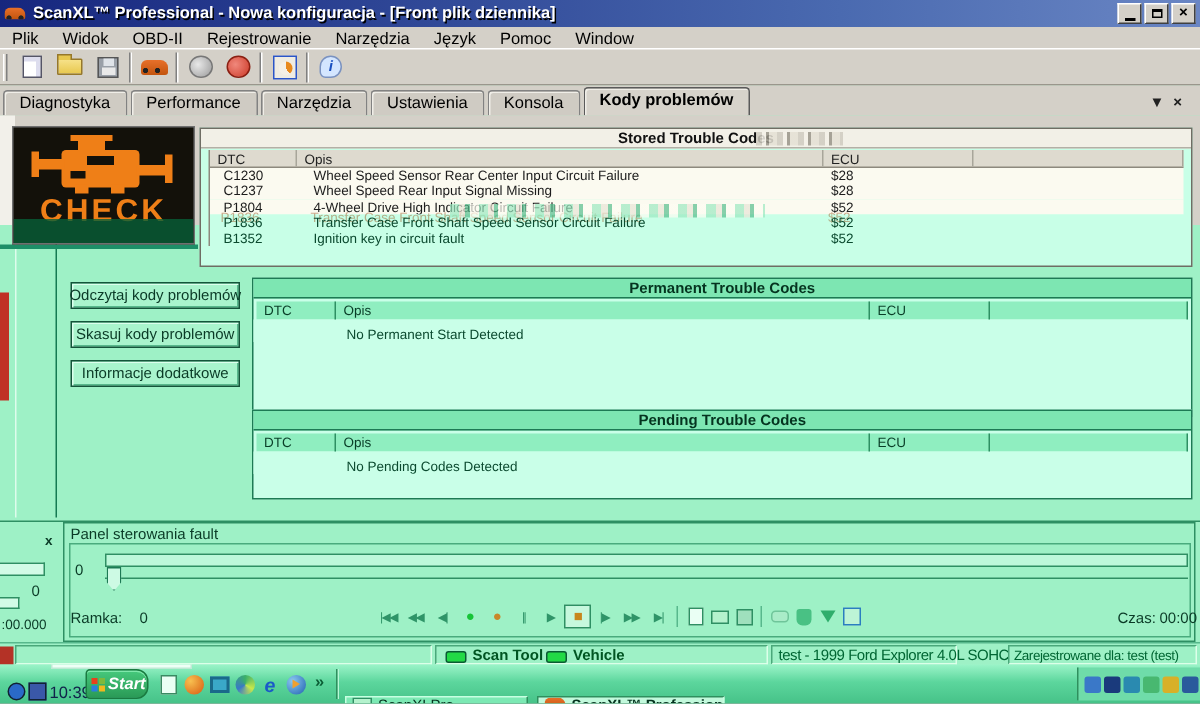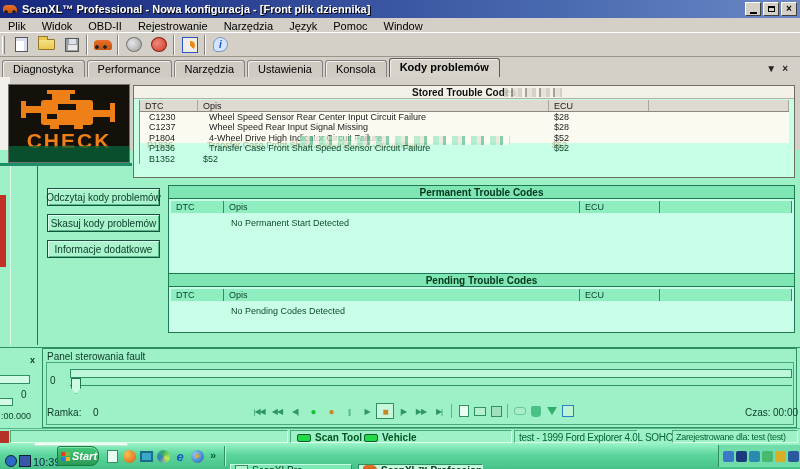--- a/index.html
+++ b/index.html
@@ -320,20 +320,21 @@
       </div>
       <div class="trow r-green glitch-row">
         <span class="glitch-strip"></span>
         <span class="c0">P1836</span>
         <span class="c1">Transfer Case Front Shaft Speed Sensor Circuit Failure</span>
         <span class="c2">$52</span>
           <span class="c3"></span>
       </div>
       <div class="trow r-green">
         <span class="c0">B1352</span>
+        <span class="c1">Ignition key in circuit fault</span>
         <span class="c2">$52</span>
           <span class="c3"></span>
       </div>
     </div>
   </div>
 
   <button class="gbtn" style="top:188px">Odczytaj kody problemów</button>
   <button class="gbtn" style="top:214px">Skasuj kody problemów</button>
   <button class="gbtn" style="top:240px">Informacje dodatkowe</button>
 

